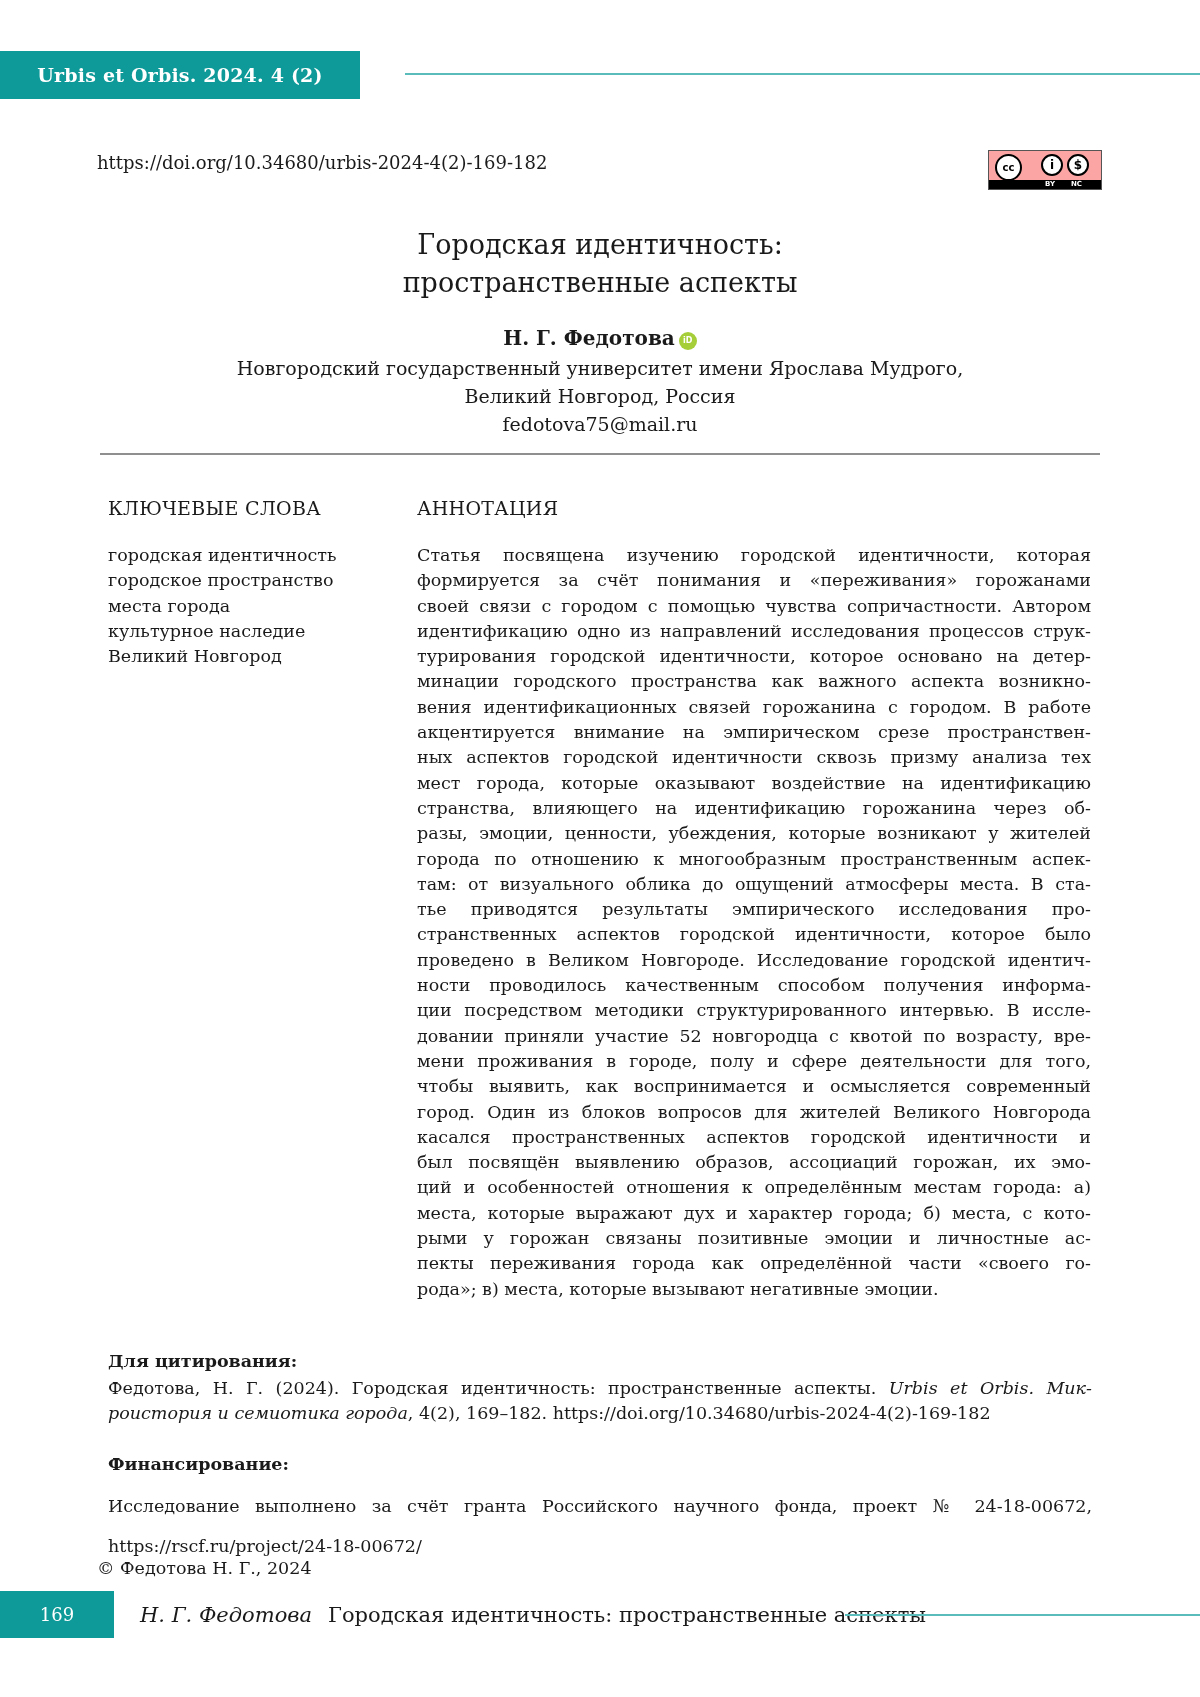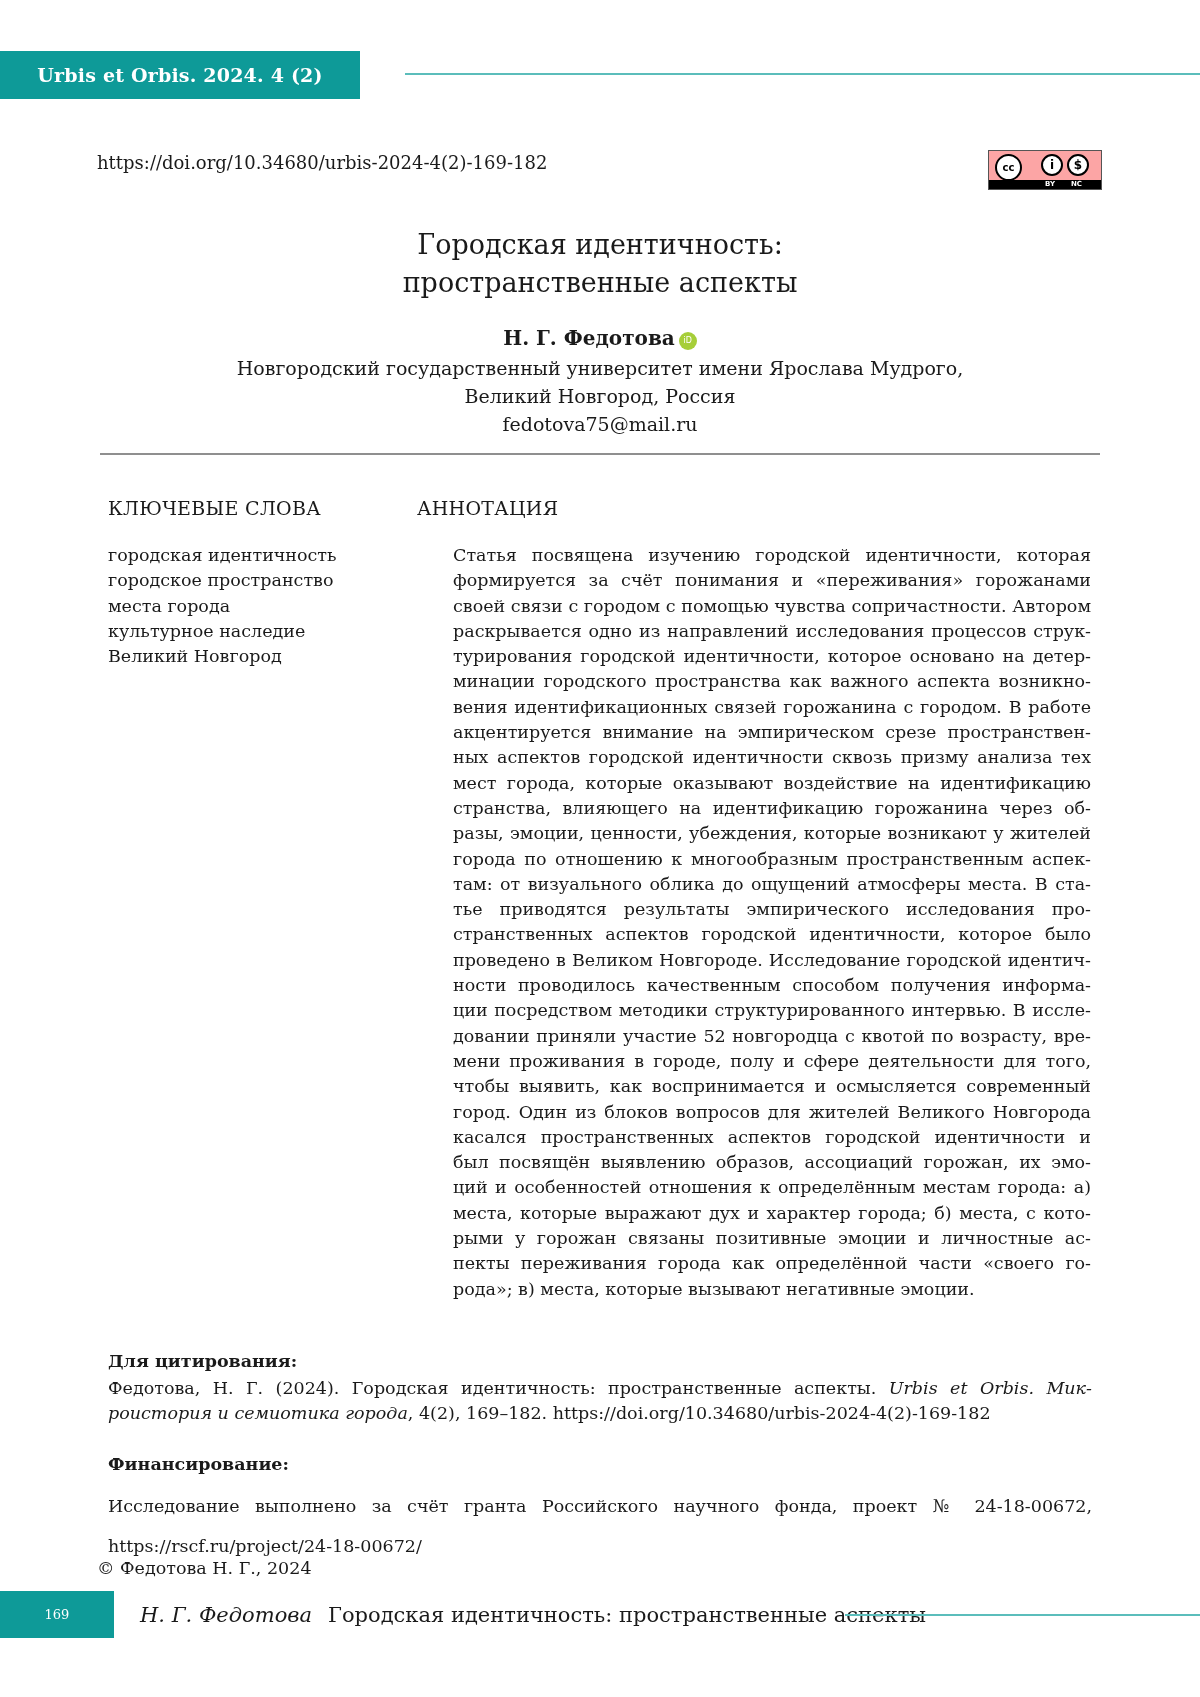--- a/index.html
+++ b/index.html
@@ -48,21 +48,21 @@
       font-family: "DejaVu Serif", serif;
     }
     .author {
       position: absolute; left: 0; width: 1200px; top: 326px; text-align: center;
       font-weight: bold; font-size: 20px;
     }
     .orcid {
       display: inline-block; width: 18px; height: 18px; border-radius: 50%;
       background: #a6ce39; color: #fff; font-size: 8px; line-height: 18px;
       text-align: center; vertical-align: 2px; margin-left: 4px;
-      font-family: "DejaVu Sans", sans-serif; font-weight: normal;
+      font-family: "DejaVu Sans", sans-serif; font-weight: bold;
     }
     .affil {
       position: absolute; left: 0; width: 1200px; top: 354px; text-align: center;
       font-size: 19px; line-height: 28px;
     }
     .sep {
       position: absolute; left: 100px; width: 1000px; top: 453px; height: 2px; background: #8f8f8f;
     }
     .kw-head {
       position: absolute; left: 108px; top: 497px; font-size: 19px; letter-spacing: 0.3px;
@@ -72,21 +72,21 @@
       margin: 0; padding: 0; list-style: none;
     }
     .abs-head {
       position: absolute; left: 417px; top: 497px; font-size: 19px; letter-spacing: 0.3px;
     }
     .abstract {
       position: absolute; left: 417px; width: 674px; top: 543px;
       font-size: 17.5px; line-height: 25.3px; text-align: justify;
       hyphens: manual;
     }
-    .abstract .ln { display: block; text-align-last: justify; white-space: nowrap; margin-left: 36px; }
+    .abstract .ln { display: block; text-align-last: justify; white-space: nowrap; }
     .abstract .ln.last { text-align-last: left; }
     .cite-head {
       position: absolute; left: 108px; top: 1351px; font-weight: bold; font-size: 17.5px;
     }
     .cite-body {
       position: absolute; left: 108px; width: 984px; top: 1376px; font-size: 17.5px; line-height: 25.3px;
     }
     .cite-body .ln { display: block; white-space: nowrap; }
     .cite-body .ln.j { text-align-last: justify; text-align: justify; }
     .fund-head {
@@ -97,21 +97,21 @@
     }
     .fund-body .ln { display: block; white-space: nowrap; margin-top: 15px; }
     .fund-body .ln.j { text-align: justify; text-align-last: justify; }
     .copyright {
       position: absolute; left: 97px; top: 1558px; font-size: 17.5px;
     }
     .footer-band {
       position: absolute; left: 0; top: 1591px; width: 114px; height: 47px; background: #0e9a98;
       display: flex; align-items: center; justify-content: center;
     }
-    .footer-band span { color: #fff; font-size: 13px; }
+    .footer-band span { color: #fff; font-size: 18px; }
     .footer-text {
       position: absolute; left: 140px; top: 1603px; font-size: 21px; white-space: nowrap;
     }
     .footer-text .fa { font-style: italic; margin-right: 16px; }
     .footer-line {
       position: absolute; left: 845px; right: 0; top: 1614px; height: 2px; background: #5bbdbb;
     }
     i.it { font-style: italic; }
   </style>
 </head>
@@ -160,21 +160,21 @@
   <li>места города</li>
   <li>культурное наследие</li>
   <li>Великий Новгород</li>
 </ul>
 
 <div class="abs-head">АННОТАЦИЯ</div>
 <div class="abstract">
   <span class="ln">Статья посвящена изучению городской идентичности, которая</span>
   <span class="ln">формируется за счёт понимания и «переживания» горожанами</span>
   <span class="ln">своей связи с городом с помощью чувства сопричастности. Автором</span>
-  <span class="ln">раскрывается одно из направлений исследования процессов струк-</span>
+  <span class="ln">идентификацию одно из направлений исследования процессов струк-</span>
   <span class="ln">турирования городской идентичности, которое основано на детер-</span>
   <span class="ln">минации городского пространства как важного аспекта возникно-</span>
   <span class="ln">вения идентификационных связей горожанина с городом. В работе</span>
   <span class="ln">акцентируется внимание на эмпирическом срезе пространствен-</span>
   <span class="ln">ных аспектов городской идентичности сквозь призму анализа тех</span>
   <span class="ln">мест города, которые оказывают воздействие на идентификацию</span>
   <span class="ln">странства, влияющего на идентификацию горожанина через об-</span>
   <span class="ln">разы, эмоции, ценности, убеждения, которые возникают у жителей</span>
   <span class="ln">города по отношению к многообразным пространственным аспек-</span>
   <span class="ln">там: от визуального облика до ощущений атмосферы места. В ста-</span>

